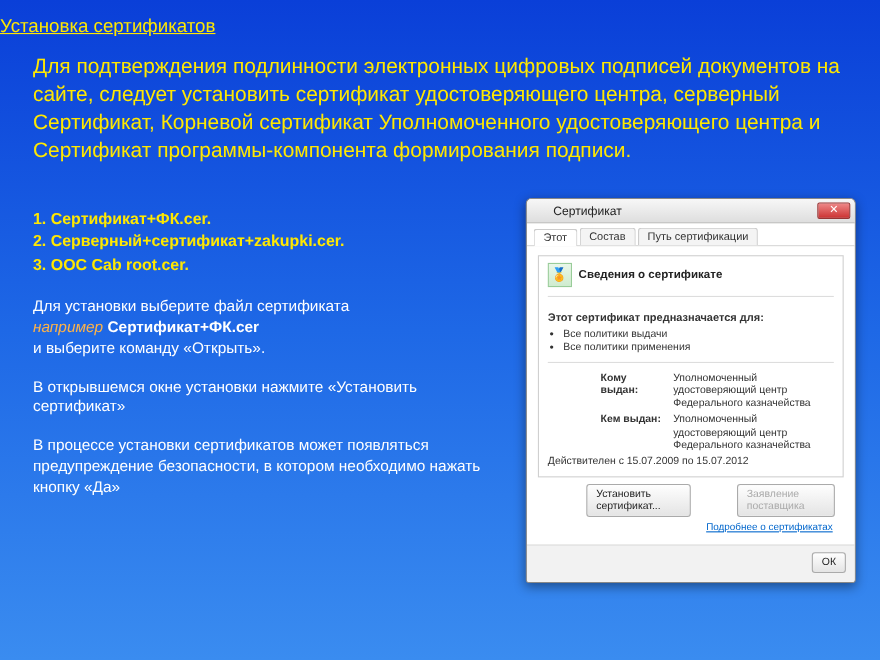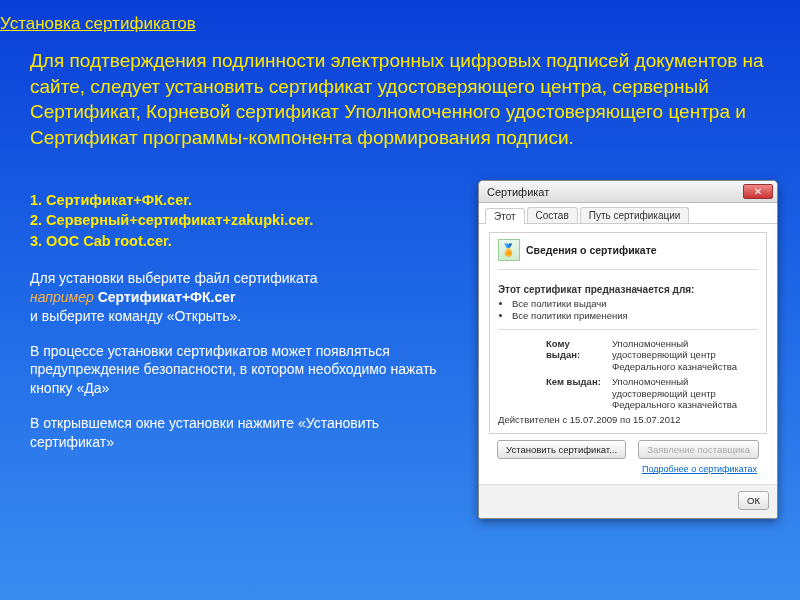--- a/index.html
+++ b/index.html
@@ -60,21 +60,21 @@
     color: #333;
     font-size: 10px;
     overflow: hidden;
   }
   .titlebar {
     height: 22px;
     background: linear-gradient(to bottom, #f7f7f7, #dedede);
     border-bottom: 1px solid #bbb;
     display: flex;
     align-items: center;
-    padding-left: 8px;
+    padding-left: 24px;
     position: relative;
   }
   .titlebar .t { font-size: 11px; color: #222; }
   .closebtn {
     position: absolute;
     right: 4px; top: 3px;
     width: 30px; height: 15px;
     background: linear-gradient(to bottom,#e88,#c33);
     border: 1px solid #933;
     border-radius: 2px;
@@ -130,20 +130,21 @@
     display:flex; justify-content:space-between; gap:6px;
     padding:6px 8px 4px 8px;
   }
   .btn {
     font-size:9.5px;
     padding:3px 8px;
     background:linear-gradient(#fefefe,#e4e4e4);
     border:1px solid #aaa;
     border-radius:3px;
     color:#222;
+    margin-left:36px;
   }
   .btn.disabled { color:#aaa; }
   .moreinfo {
     text-align:right; padding:0 10px 4px 0;
   }
   .moreinfo a { font-size:9px; color:#06c; text-decoration:underline; }
   .okrow {
     display:flex; justify-content:flex-end;
     padding:6px 8px 8px 8px;
     background:#f2f2f2;
@@ -163,23 +164,23 @@
     <div>2. Серверный+сертификат+zakupki.cer.</div>
     <div>3. ООС Cab root.cer.</div>
   </div>
 
   <div class="para">
     <span>Для установки выберите файл сертификата</span><br>
     <span class="em-orange">например </span><span class="bold-white">Сертификат+ФК.cer</span><br>
     <span>и выберите команду «Открыть».</span>
   </div>
 
+  <div class="para">В открывшемся окне установки нажмите «Установить сертификат»</div>
+
   <div class="para">В процессе установки сертификатов может появляться предупреждение безопасности, в котором необходимо нажать кнопку «Да»</div>
-
-  <div class="para">В открывшемся окне установки нажмите «Установить сертификат»</div>
 </div>
 
 <div class="dialog">
   <div class="titlebar">
     <span class="t">Сертификат</span>
     <div class="closebtn">
       <span>✕</span>
     </div>
   </div>
   <div class="tabs">

